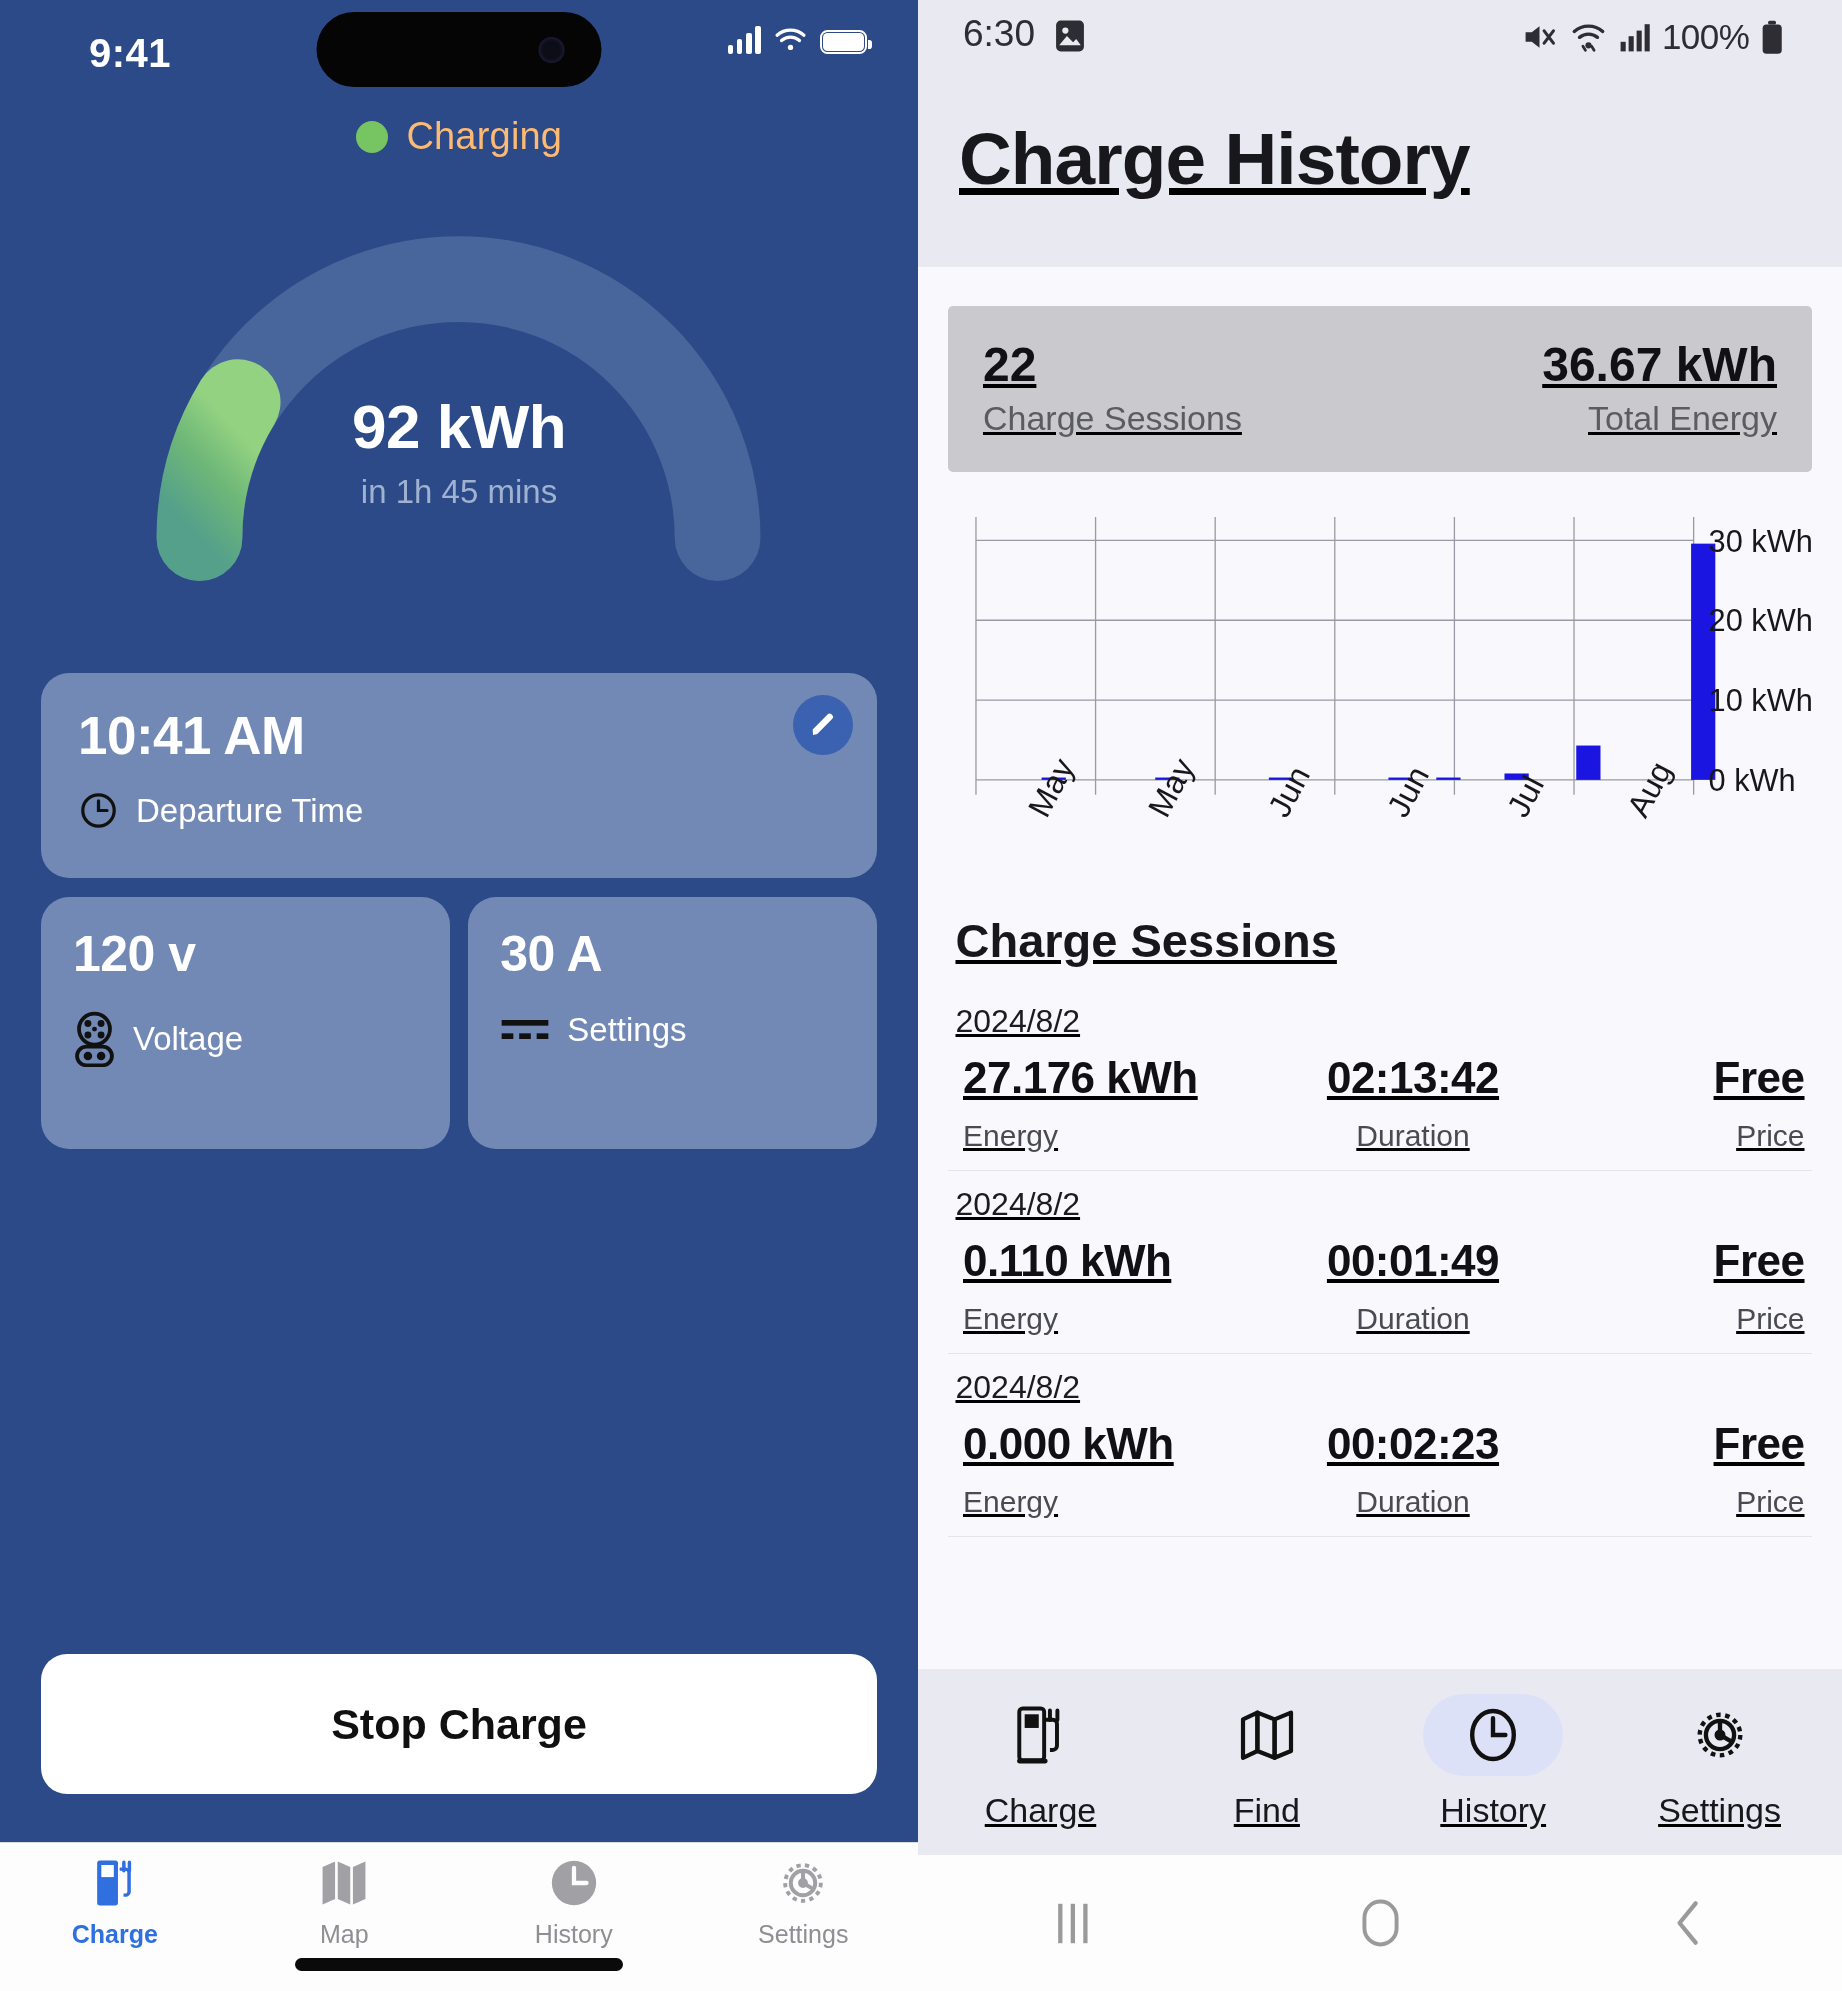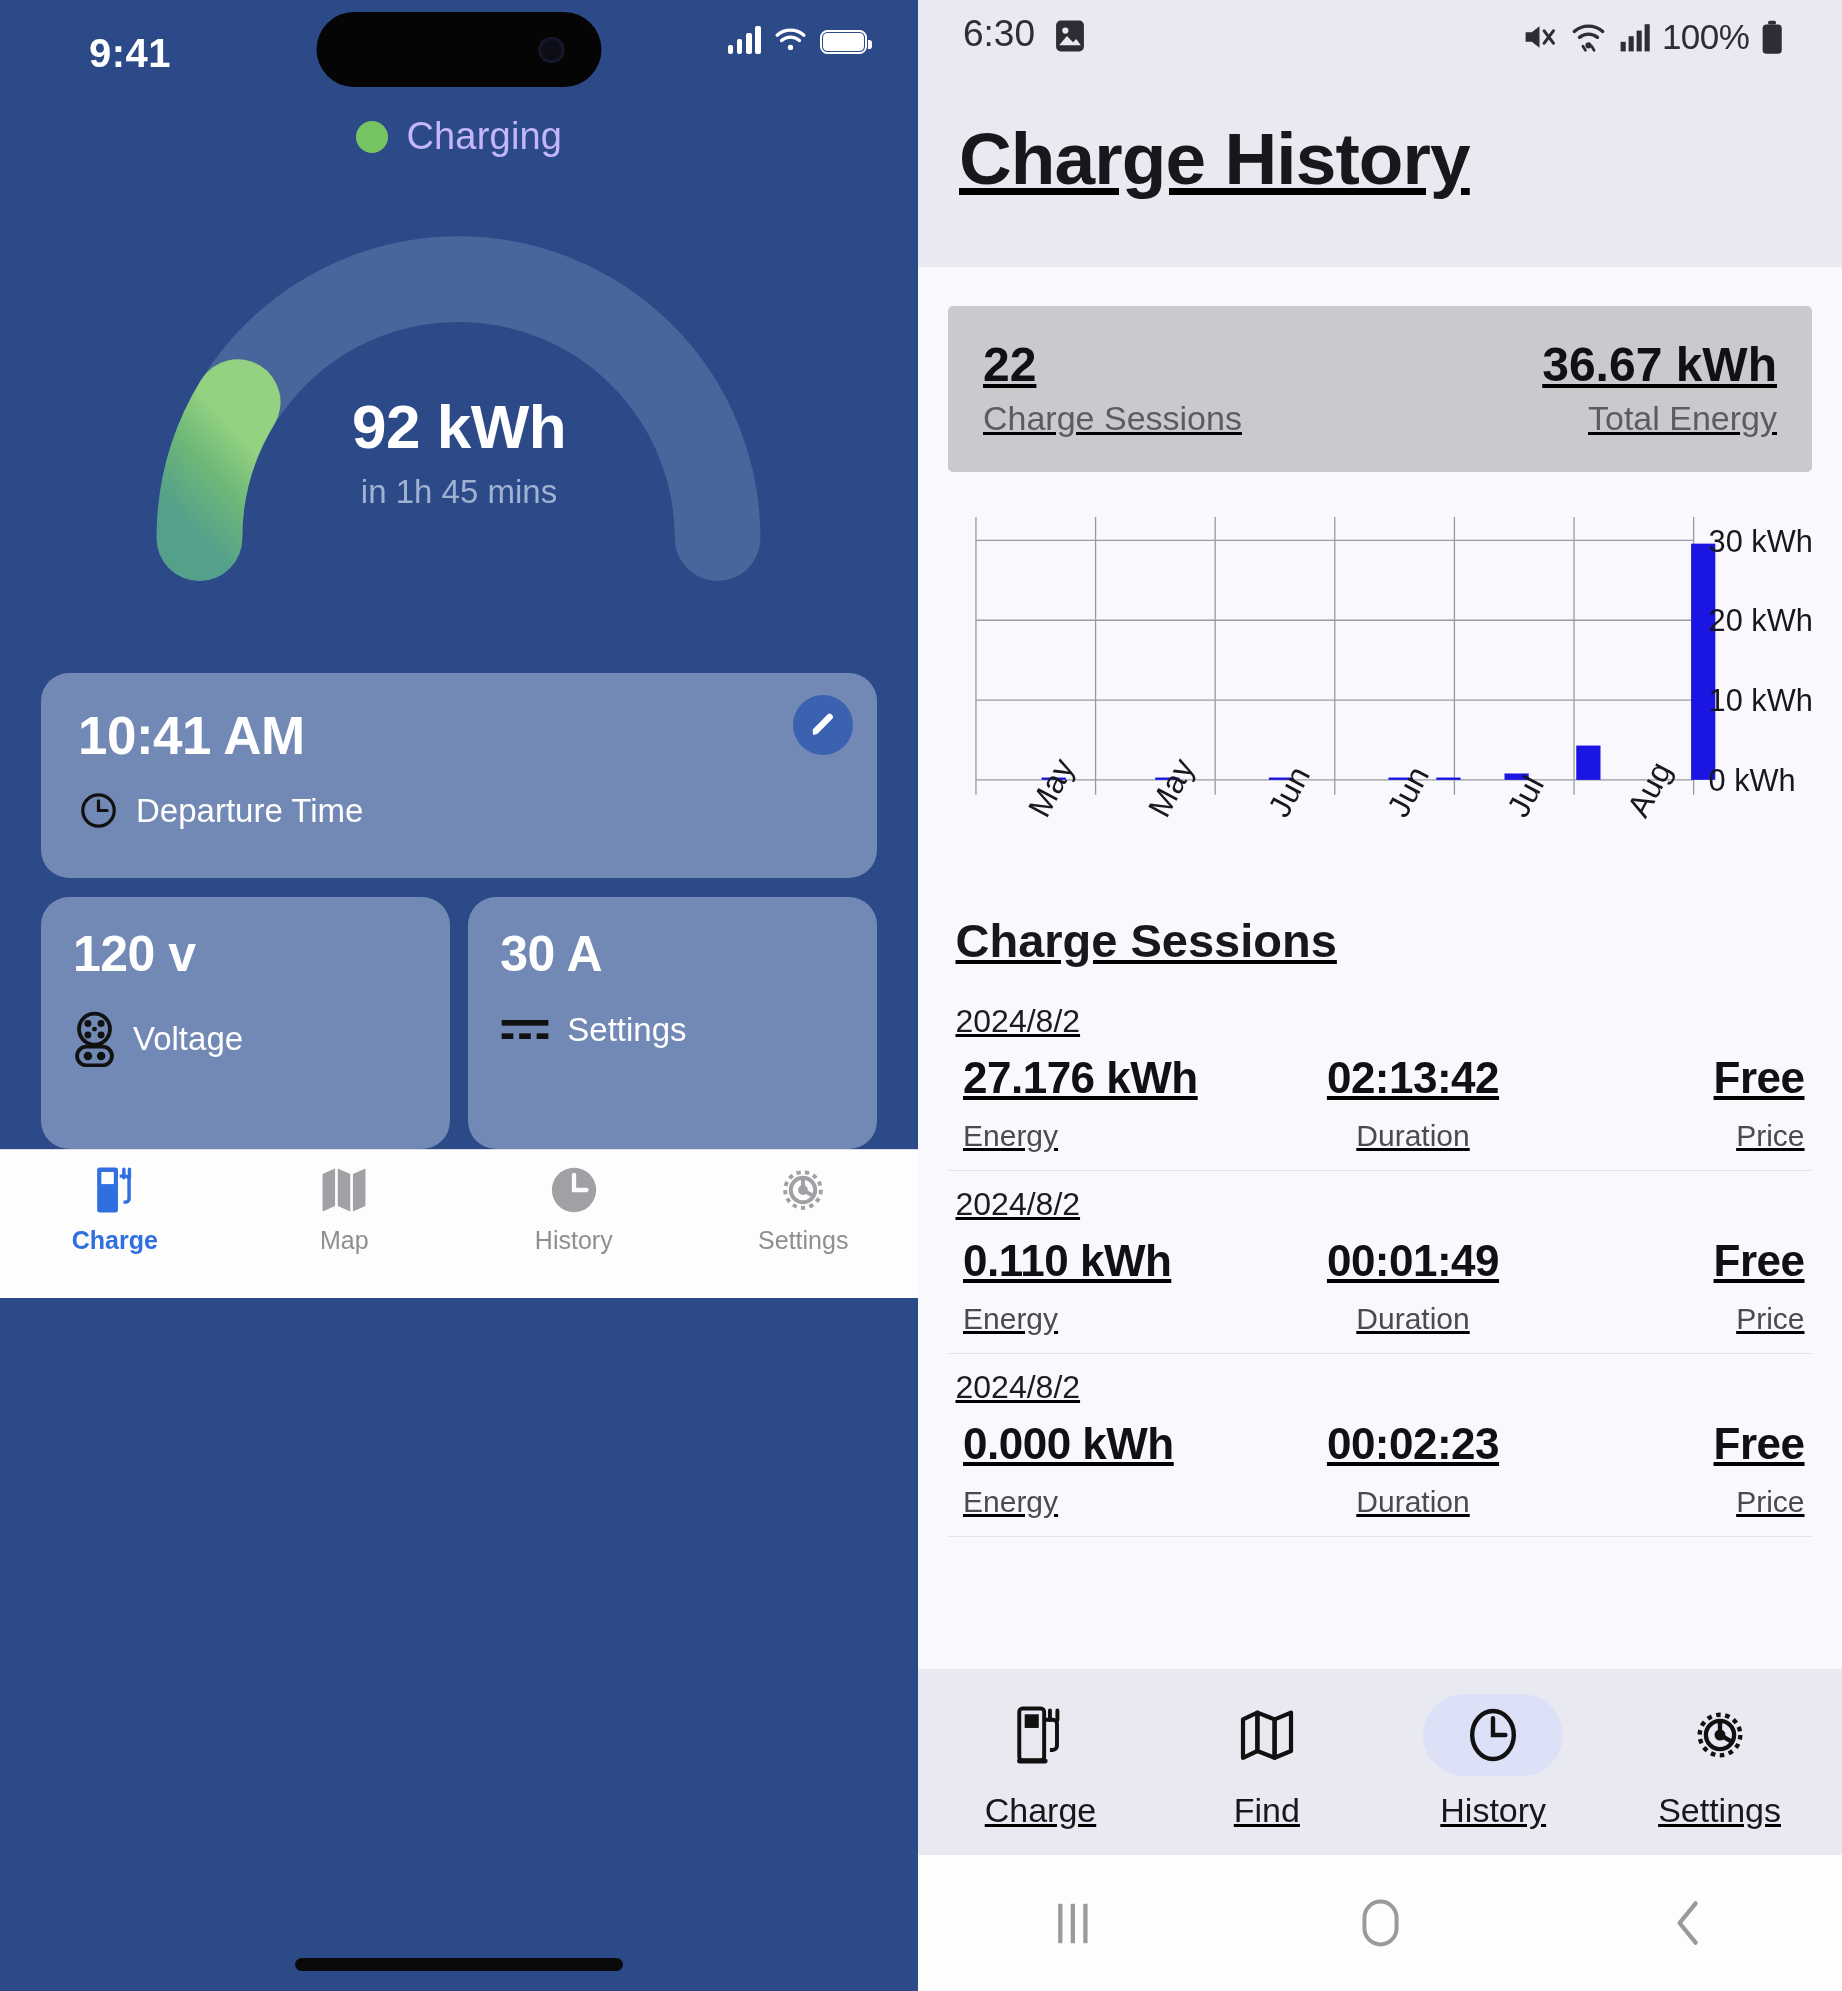--- a/index.html
+++ b/index.html
@@ -54,21 +54,21 @@
   .ios-batt::after{
     content:""; position:absolute; right:-6.5px; top:7.5px;
     width:3.7px; height:9.3px; background:#fff; border-radius:0 2.8px 2.8px 0;
   }
 
   .charging-row {
     display:flex; align-items:center; justify-content:center; gap:18.6px;
     margin-top:17px;
   }
   .charging-dot { width:32px; height:32px; border-radius:50%; background:#77c463; }
-  .charging-label { color:#c4b5fd; font-size:38px; font-weight:400; letter-spacing:0.2px; }
+  .charging-label { color:#fdba74; font-size:38px; font-weight:400; letter-spacing:0.2px; }
 
   .gauge-wrap {
     position:relative; width:918px; height:438px; margin-top:26px;
   }
   .gauge-wrap svg { position:absolute; left:0; top:0; }
   .gauge-center {
     position:absolute; left:0; right:0; top:207px; text-align:center;
   }
   .gauge-value { color:#fff; font-size:62px; font-weight:700; letter-spacing:-0.5px; }
   .gauge-sub { color:#9fb2d2; font-size:33px; margin-top:11.2px; }
@@ -276,20 +276,23 @@
             <rect x="1" y="11" width="7" height="3.4" fill="#111"></rect>
             <rect x="11.5" y="11" width="7" height="3.4" fill="#111"></rect>
             <rect x="22" y="11" width="7" height="3.4" fill="#111"></rect>
           </svg>
           <span class="card-meta-label">Settings</span>
         </div>
       </div>
     </div>
   </div>
 
+  <div class="stop-wrap">
+    <button class="stop-btn">Stop Charge</button>
+  </div>
 
   <div class="ios-tabbar">
     <div class="ios-tab active">
       <span class="ico">
         <svg width="43" height="52" viewBox="0 0 24 30">
           <rect x="2" y="2" width="12" height="26" rx="1.6" fill="#2f6fe0"></rect>
           <rect x="4.4" y="4.6" width="7.2" height="7" fill="#fff"></rect>
           <path d="M15 7h3.4a2 2 0 0 1 2 2v11a2 2 0 0 1-2 2h-1.2" fill="none" stroke="#2f6fe0" stroke-width="2"></path>
           <path d="M17.4 3v5M20.6 3v5" stroke="#2f6fe0" stroke-width="2" stroke-linecap="round"></path>
         </svg>

